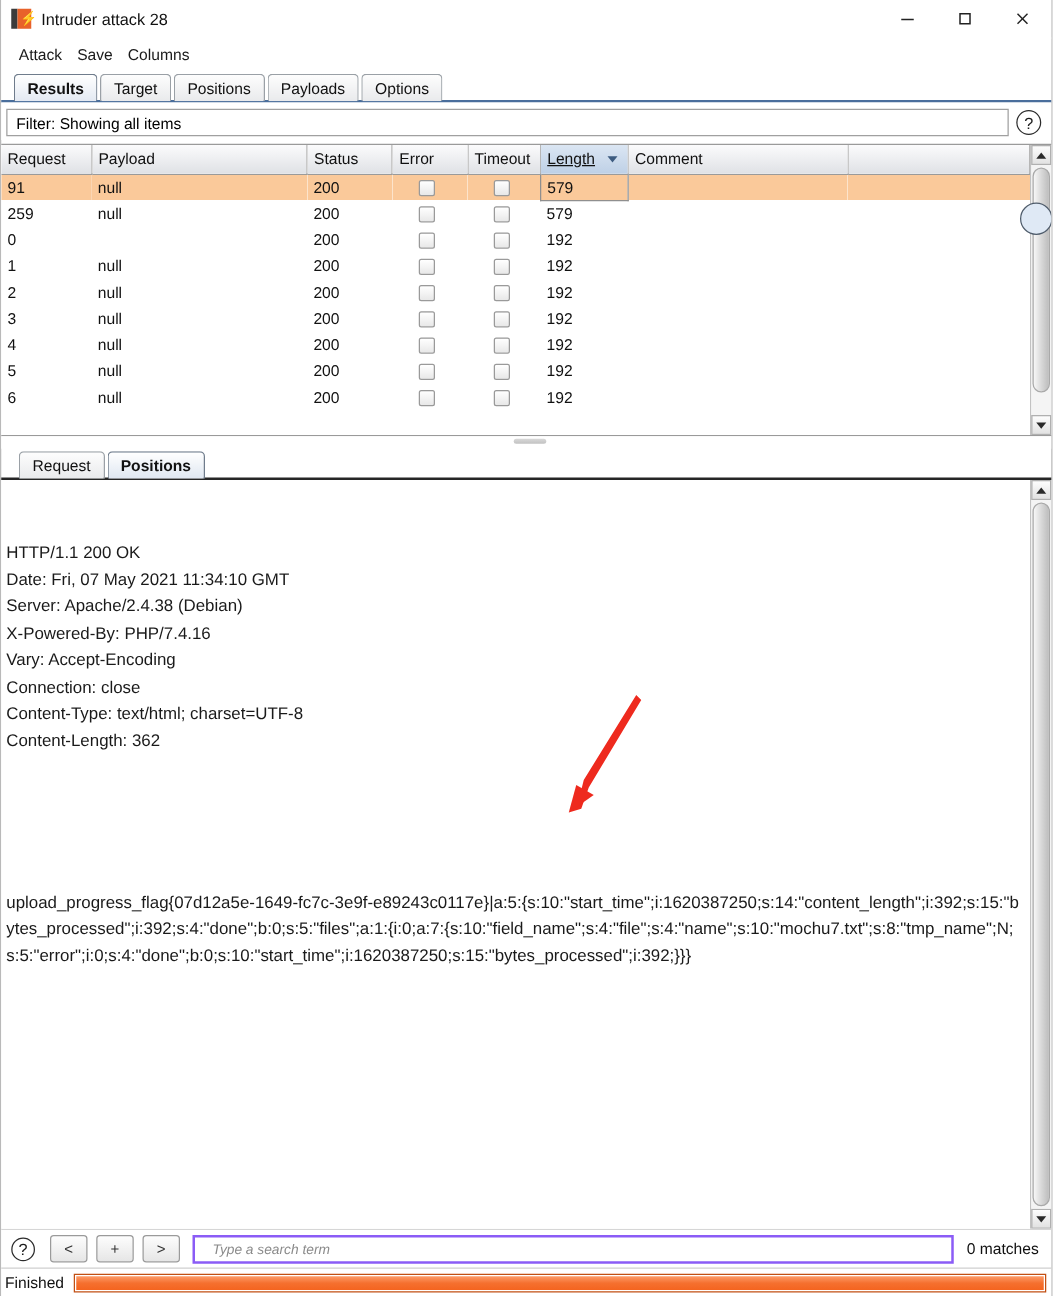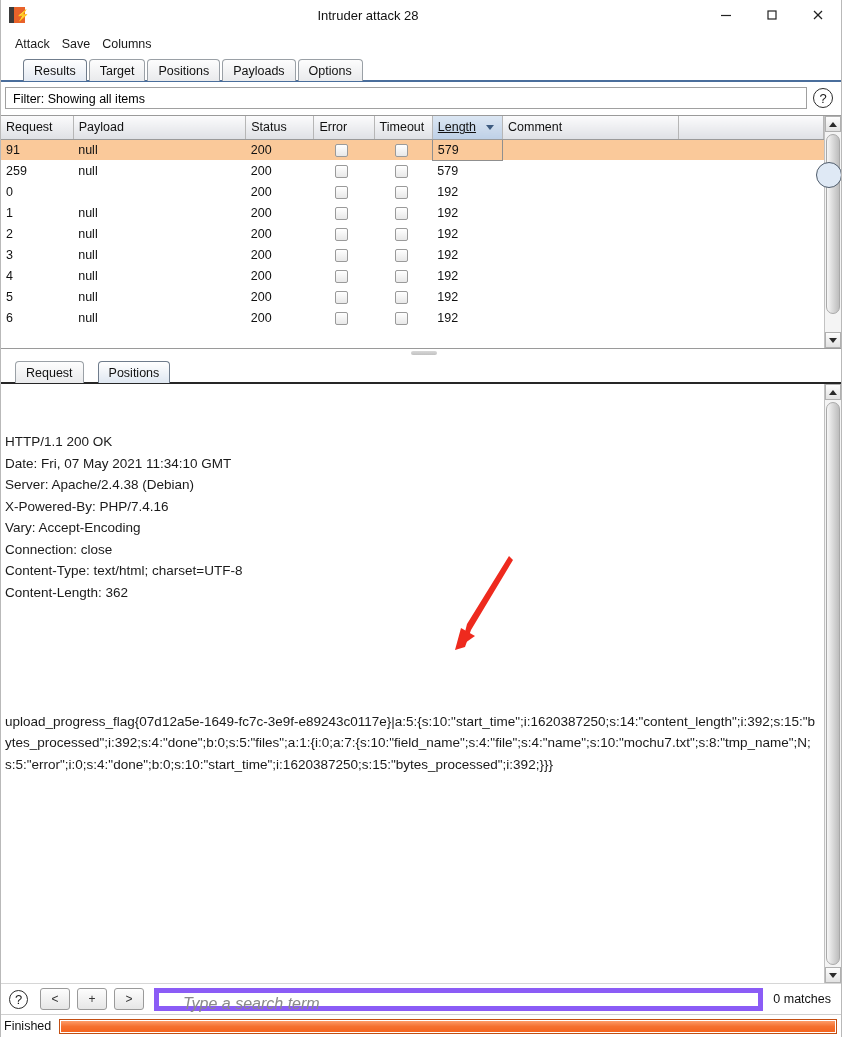--- a/index.html
+++ b/index.html
@@ -64,21 +64,20 @@
     width: 5px; height: 12px;
     color: #ffffff;
     font-size: 11px;
     line-height: 12px;
     font-weight: bold;
   }
   .title-text {
     font-size: 13px;
     color: #111111;
     flex: 1;
-    text-align: center;
   }
   .winbtns {
     display: flex;
     height: 30px;
   }
   .winbtn {
     width: 46px;
     height: 30px;
     display: flex;
     align-items: center;
@@ -127,22 +126,21 @@
     border-bottom: none;
     border-radius: 4px 4px 0 0;
     color: #111;
     box-sizing: border-box;
     position: relative;
     top: 1px;
   }
   .tab.selected {
     background: linear-gradient(to bottom, #ffffff 0%, #e3e9f2 100%);
     border-color: #6f7c8c;
-    font-weight: normal;
-    margin-left: 12px;
+    font-weight: bold;
   }
 
   
   .filterwrap {
     padding: 5px 4px 3px 4px;
     display: flex;
     align-items: center;
     background: #ffffff;
   }
   .filterbar {
@@ -402,24 +400,24 @@
     align-items: center;
     justify-content: center;
     font-size: 12px;
     color: #333;
     box-sizing: border-box;
   }
   .searchinput {
     flex: 1;
     height: 23px;
     line-height: 21px;
-    border: 5px solid #8b5cf6;
-    background: #ffffff;
-    padding-left: 24px;
-    font-size: 16px;
+    border: 2px solid #8b5cf6;
+    background: #ffffff;
+    padding-left: 14px;
+    font-size: 11px;
     font-style: italic;
     color: #8a8a8a;
     margin-left: 3px;
     margin-right: 10px;
     box-sizing: border-box;
   }
   .matches {
     font-size: 12.5px;
     color: #111;
     margin-right: 4px;

